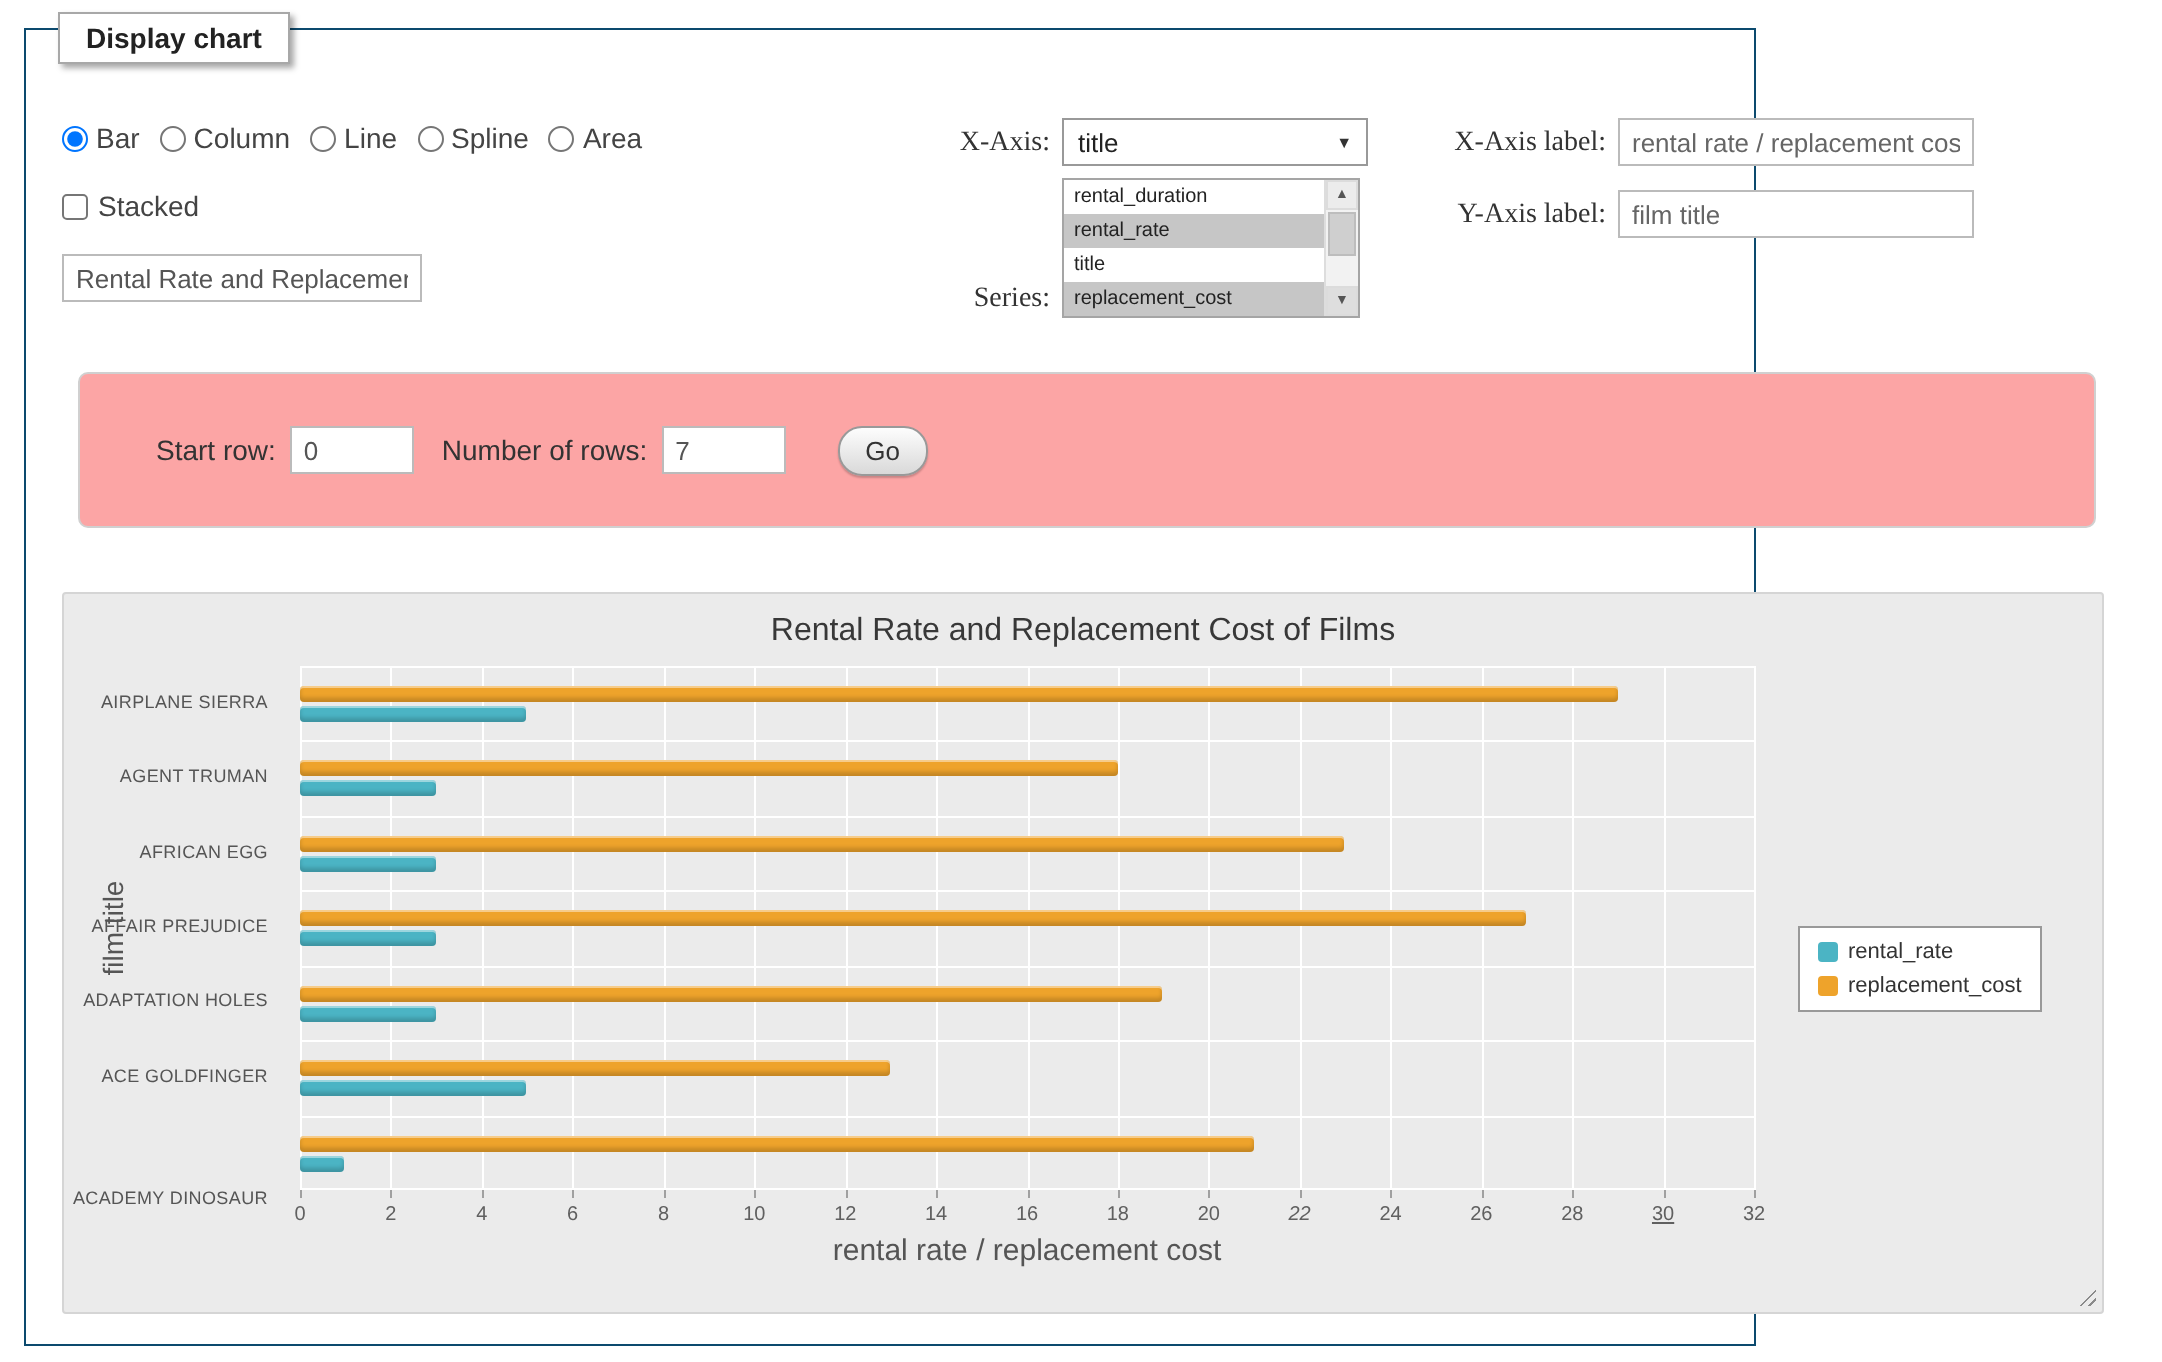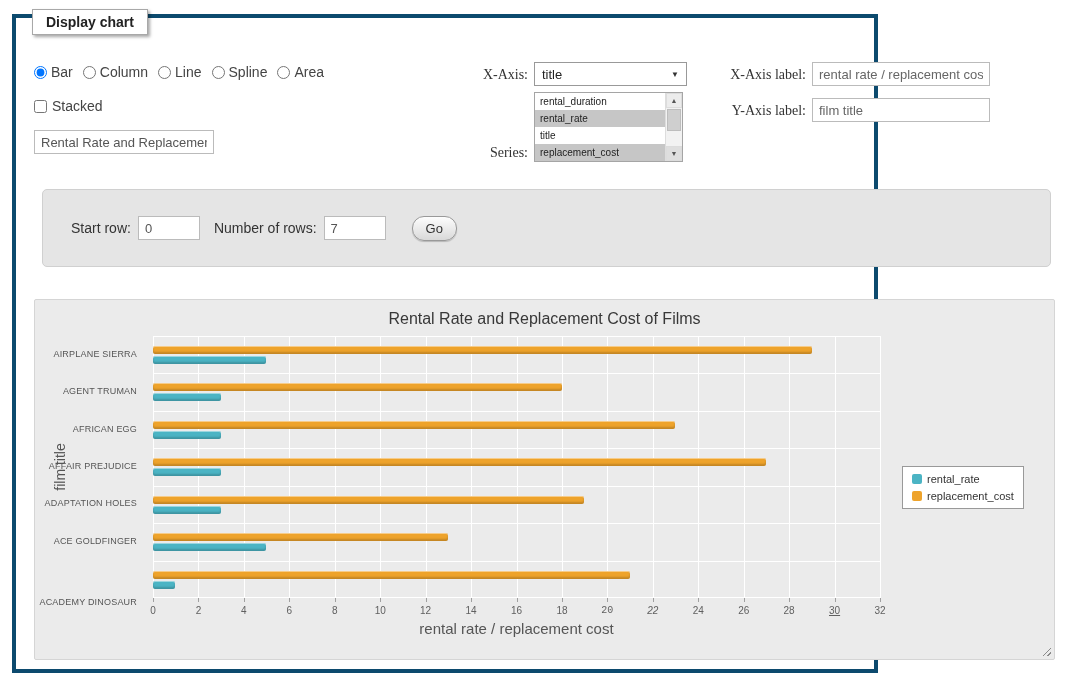--- a/index.html
+++ b/index.html
@@ -3,21 +3,21 @@
 <meta charset="utf-8">
 <style>
   * { box-sizing: border-box; }
   html,body { margin:0; padding:0; }
   body {
     width:1081px; height:681px; position:relative; overflow:hidden;
     background:#fff; font-family:"Liberation Sans","DejaVu Sans",sans-serif;
   }
   .fieldset {
     position:absolute; left:12px; top:14px; width:866px; height:659px;
-    border:4px solid #0c4a6e; background:#fff;
+    border:1px solid #0c4a6e; background:#fff;
   }
   .legend {
     position:absolute; left:16px; top:-9px; background:#fff;
     border:1px solid #a8a8a8; padding:4px 13px; font-weight:bold;
     font-size:14px; color:#222; box-shadow:2px 2px 3px rgba(0,0,0,.35);
   }
   .radio-row { position:absolute; left:18px; top:46px; display:flex; align-items:center; font-size:14px; color:#444; }
   .radio-row label { display:flex; align-items:center; margin-right:10px; }
   .radio-row input { margin:0 4px 0 0; }
   .stacked-row { position:absolute; left:18px; top:80px; display:flex; align-items:center; font-size:14px; color:#444; }
@@ -46,22 +46,22 @@
   .listbox-item { height:17px; line-height:17px; padding:0 5px; font-size:10px; color:#222; white-space:nowrap; overflow:hidden; }
   .listbox-item.selected { background:#c6c6c6; }
   .scrollbar { position:absolute; right:0; top:0; bottom:0; width:17px; background:#f2f2f2; border-left:1px solid #ddd; }
   .scroll-btn { position:absolute; left:0; right:0; height:15px; display:flex; align-items:center; justify-content:center; font-size:7px; color:#555; background:#ececec; border:1px solid #dcdcdc; }
   .scroll-btn.up { top:0; } .scroll-btn.down { bottom:0; background:#dedede; }
   .scroll-thumb { position:absolute; top:16px; left:1px; right:1px; height:22px; background:#cfcfcf; border:1px solid #bdbdbd; }
   .xlabel-input { position:absolute; left:796px; top:44px; width:178px; color:#666; }
   .ylabel-input { position:absolute; left:796px; top:80px; width:178px; color:#666; }
   .row-panel {
     position:absolute; left:26px; top:171px; width:1009px; height:78px;
-    background:#e5e5e5; border:1px solid #d0d0d0; border-radius:5px;
-    display:flex; align-items:center; padding-left:28px; font-size:14px; color:#333;
+    background:#fca5a5; border:1px solid #d0d0d0; border-radius:5px;
+    display:flex; align-items:center; padding-left:38px; font-size:14px; color:#333;
   }
   .row-panel .small-input { width:62px; margin-left:7px; }
   .row-panel .lbl2 { margin-left:0; }
   .row-panel .lbl2 + .small-input + .lbl2 { margin-left:14px; }
   .go-btn {
     margin-left:26px; border:1px solid #999; border-radius:12px;
     background:linear-gradient(to bottom,#fdfdfd,#d9d9d9); padding:4px 13px;
     font-size:13px; color:#333; font-family:inherit; cursor:pointer;
     box-shadow:0 1px 1px rgba(0,0,0,.2);
   }
@@ -241,21 +241,21 @@
       <div class="tick-label" style="left: 330.188px; top: 305px;">10</div>
       <div class="tick-mark" style="left: 390.625px; top: 298px;"></div>
       <div class="tick-label" style="left: 375.625px; top: 305px;">12</div>
       <div class="tick-mark" style="left: 436.062px; top: 298px;"></div>
       <div class="tick-label" style="left: 421.062px; top: 305px;">14</div>
       <div class="tick-mark" style="left: 481.5px; top: 298px;"></div>
       <div class="tick-label" style="left: 466.5px; top: 305px;">16</div>
       <div class="tick-mark" style="left: 526.938px; top: 298px;"></div>
       <div class="tick-label" style="left: 511.938px; top: 305px;">18</div>
       <div class="tick-mark" style="left: 572.375px; top: 298px;"></div>
-      <div class="tick-label" style="left: 557.375px; top: 305px; font-family: Liberation Mono, monospace;">20</div>
+      <div class="tick-label" style="left: 557.375px; top: 305px;">20</div>
       <div class="tick-mark" style="left: 617.812px; top: 298px;"></div>
       <div class="tick-label" style="left: 602.812px; top: 305px; font-style: italic;">22</div>
       <div class="tick-mark" style="left: 663.25px; top: 298px;"></div>
       <div class="tick-label" style="left: 648.25px; top: 305px;">24</div>
       <div class="tick-mark" style="left: 708.688px; top: 298px;"></div>
       <div class="tick-label" style="left: 693.688px; top: 305px;">26</div>
       <div class="tick-mark" style="left: 754.125px; top: 298px;"></div>
       <div class="tick-label" style="left: 739.125px; top: 305px;">28</div>
       <div class="tick-mark" style="left: 799.562px; top: 298px;"></div>
       <div class="tick-label" style="left: 784.562px; top: 305px; text-decoration: underline;">30</div>

